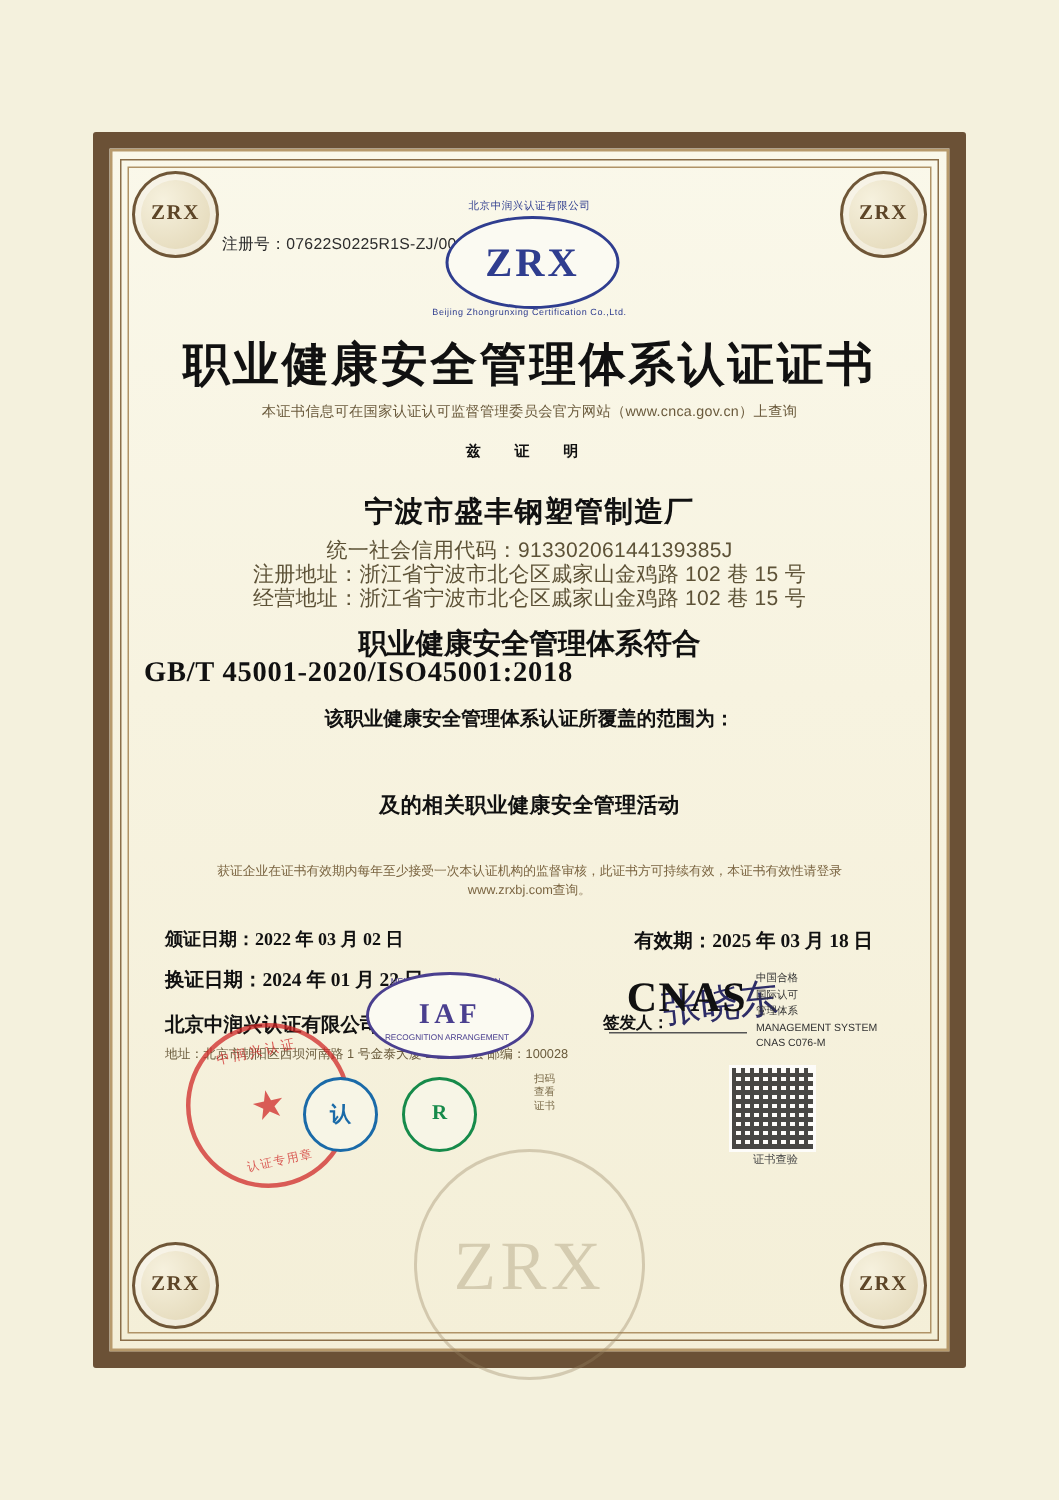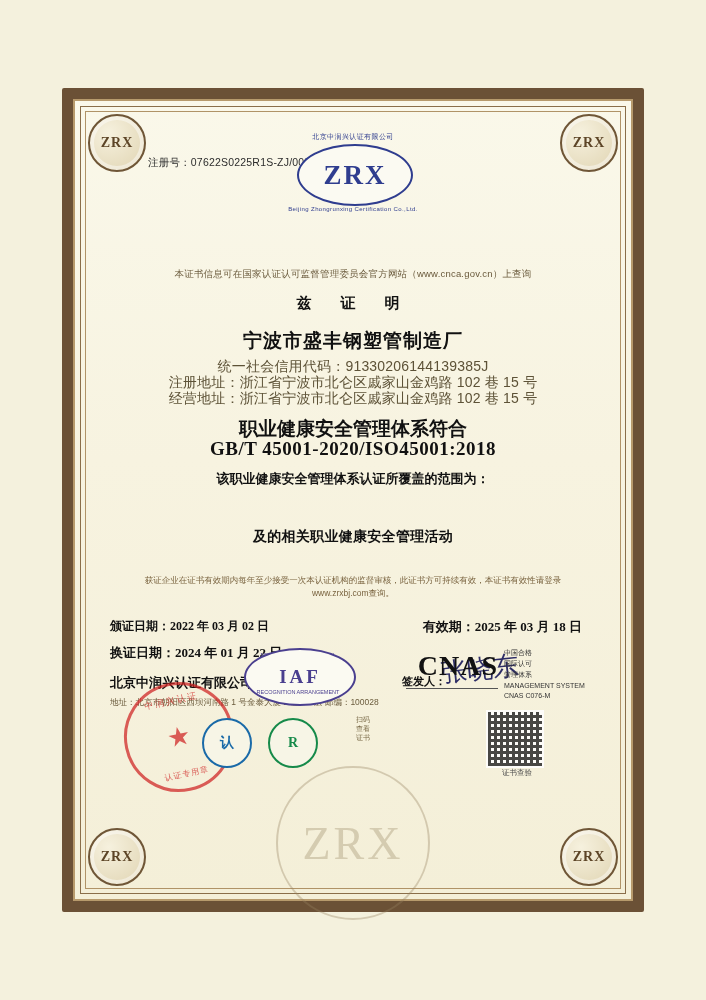--- a/index.html
+++ b/index.html
@@ -103,22 +103,22 @@
   }
   .subnote{
     position:absolute;left:0;right:0;top:142px;
     text-align:center;
     font-size:9.5px;color:#6a5a3c;
     letter-spacing:.2px;
   }
   .certify{
     position:absolute;left:0;right:0;top:168px;
     text-align:center;
-    font-family:Liberation Mono, monospace;
-    font-size:15px;font-weight:bold;color:#111;
+    font-family:Liberation Serif, serif;
+    font-size:10px;font-weight:bold;color:#111;
     letter-spacing:10px;
   }
   .company{
     position:absolute;left:0;right:0;top:202px;
     text-align:center;
     font-family:"Liberation Serif",serif;
     font-size:19px;font-weight:bold;color:#111;
     letter-spacing:1px;
   }
   .meta{
@@ -132,21 +132,20 @@
   .meta.m3{top:264px;}
 
   .std-line1{
     position:absolute;left:0;right:0;top:290px;
     text-align:center;
     font-family:"Liberation Serif",serif;
     font-size:19px;font-weight:bold;color:#111;
   }
   .std-line2{
     position:absolute;left:0;right:0;top:312px;
-    text-align:center;
     font-family:"Liberation Serif",serif;
     font-size:19px;font-weight:bold;color:#111;
     letter-spacing:.5px;
   }
   .scope-head{
     position:absolute;left:0;right:0;top:344px;
     text-align:center;
     font-family:"Liberation Serif",serif;
     font-size:13px;font-weight:bold;color:#111;
   }
@@ -332,20 +331,21 @@
 
     <div class="logo-wrap">
       <div class="logo-arc-top">北京中润兴认证有限公司</div>
       <div class="logo-star">★</div>
       <div class="logo-oval">
         <span class="zrx">ZRX</span>
       </div>
       <div class="logo-arc-bot">Beijing Zhongrunxing Certification Co.,Ltd.</div>
     </div>
 
+    <div class="title">职业健康安全管理体系认证证书</div>
     <div class="subnote">本证书信息可在国家认证认可监督管理委员会官方网站（www.cnca.gov.cn）上查询</div>
     <div class="certify">兹 证 明</div>
     <div class="company">宁波市盛丰钢塑管制造厂</div>
 
     <div class="meta m1">统一社会信用代码：91330206144139385J</div>
     <div class="meta m2">注册地址：浙江省宁波市北仑区戚家山金鸡路 102 巷 15 号</div>
     <div class="meta m3">经营地址：浙江省宁波市北仑区戚家山金鸡路 102 巷 15 号</div>
 
     <div class="std-line1">职业健康安全管理体系符合</div>
     <div class="std-line2">GB/T 45001-2020/ISO45001:2018</div>

